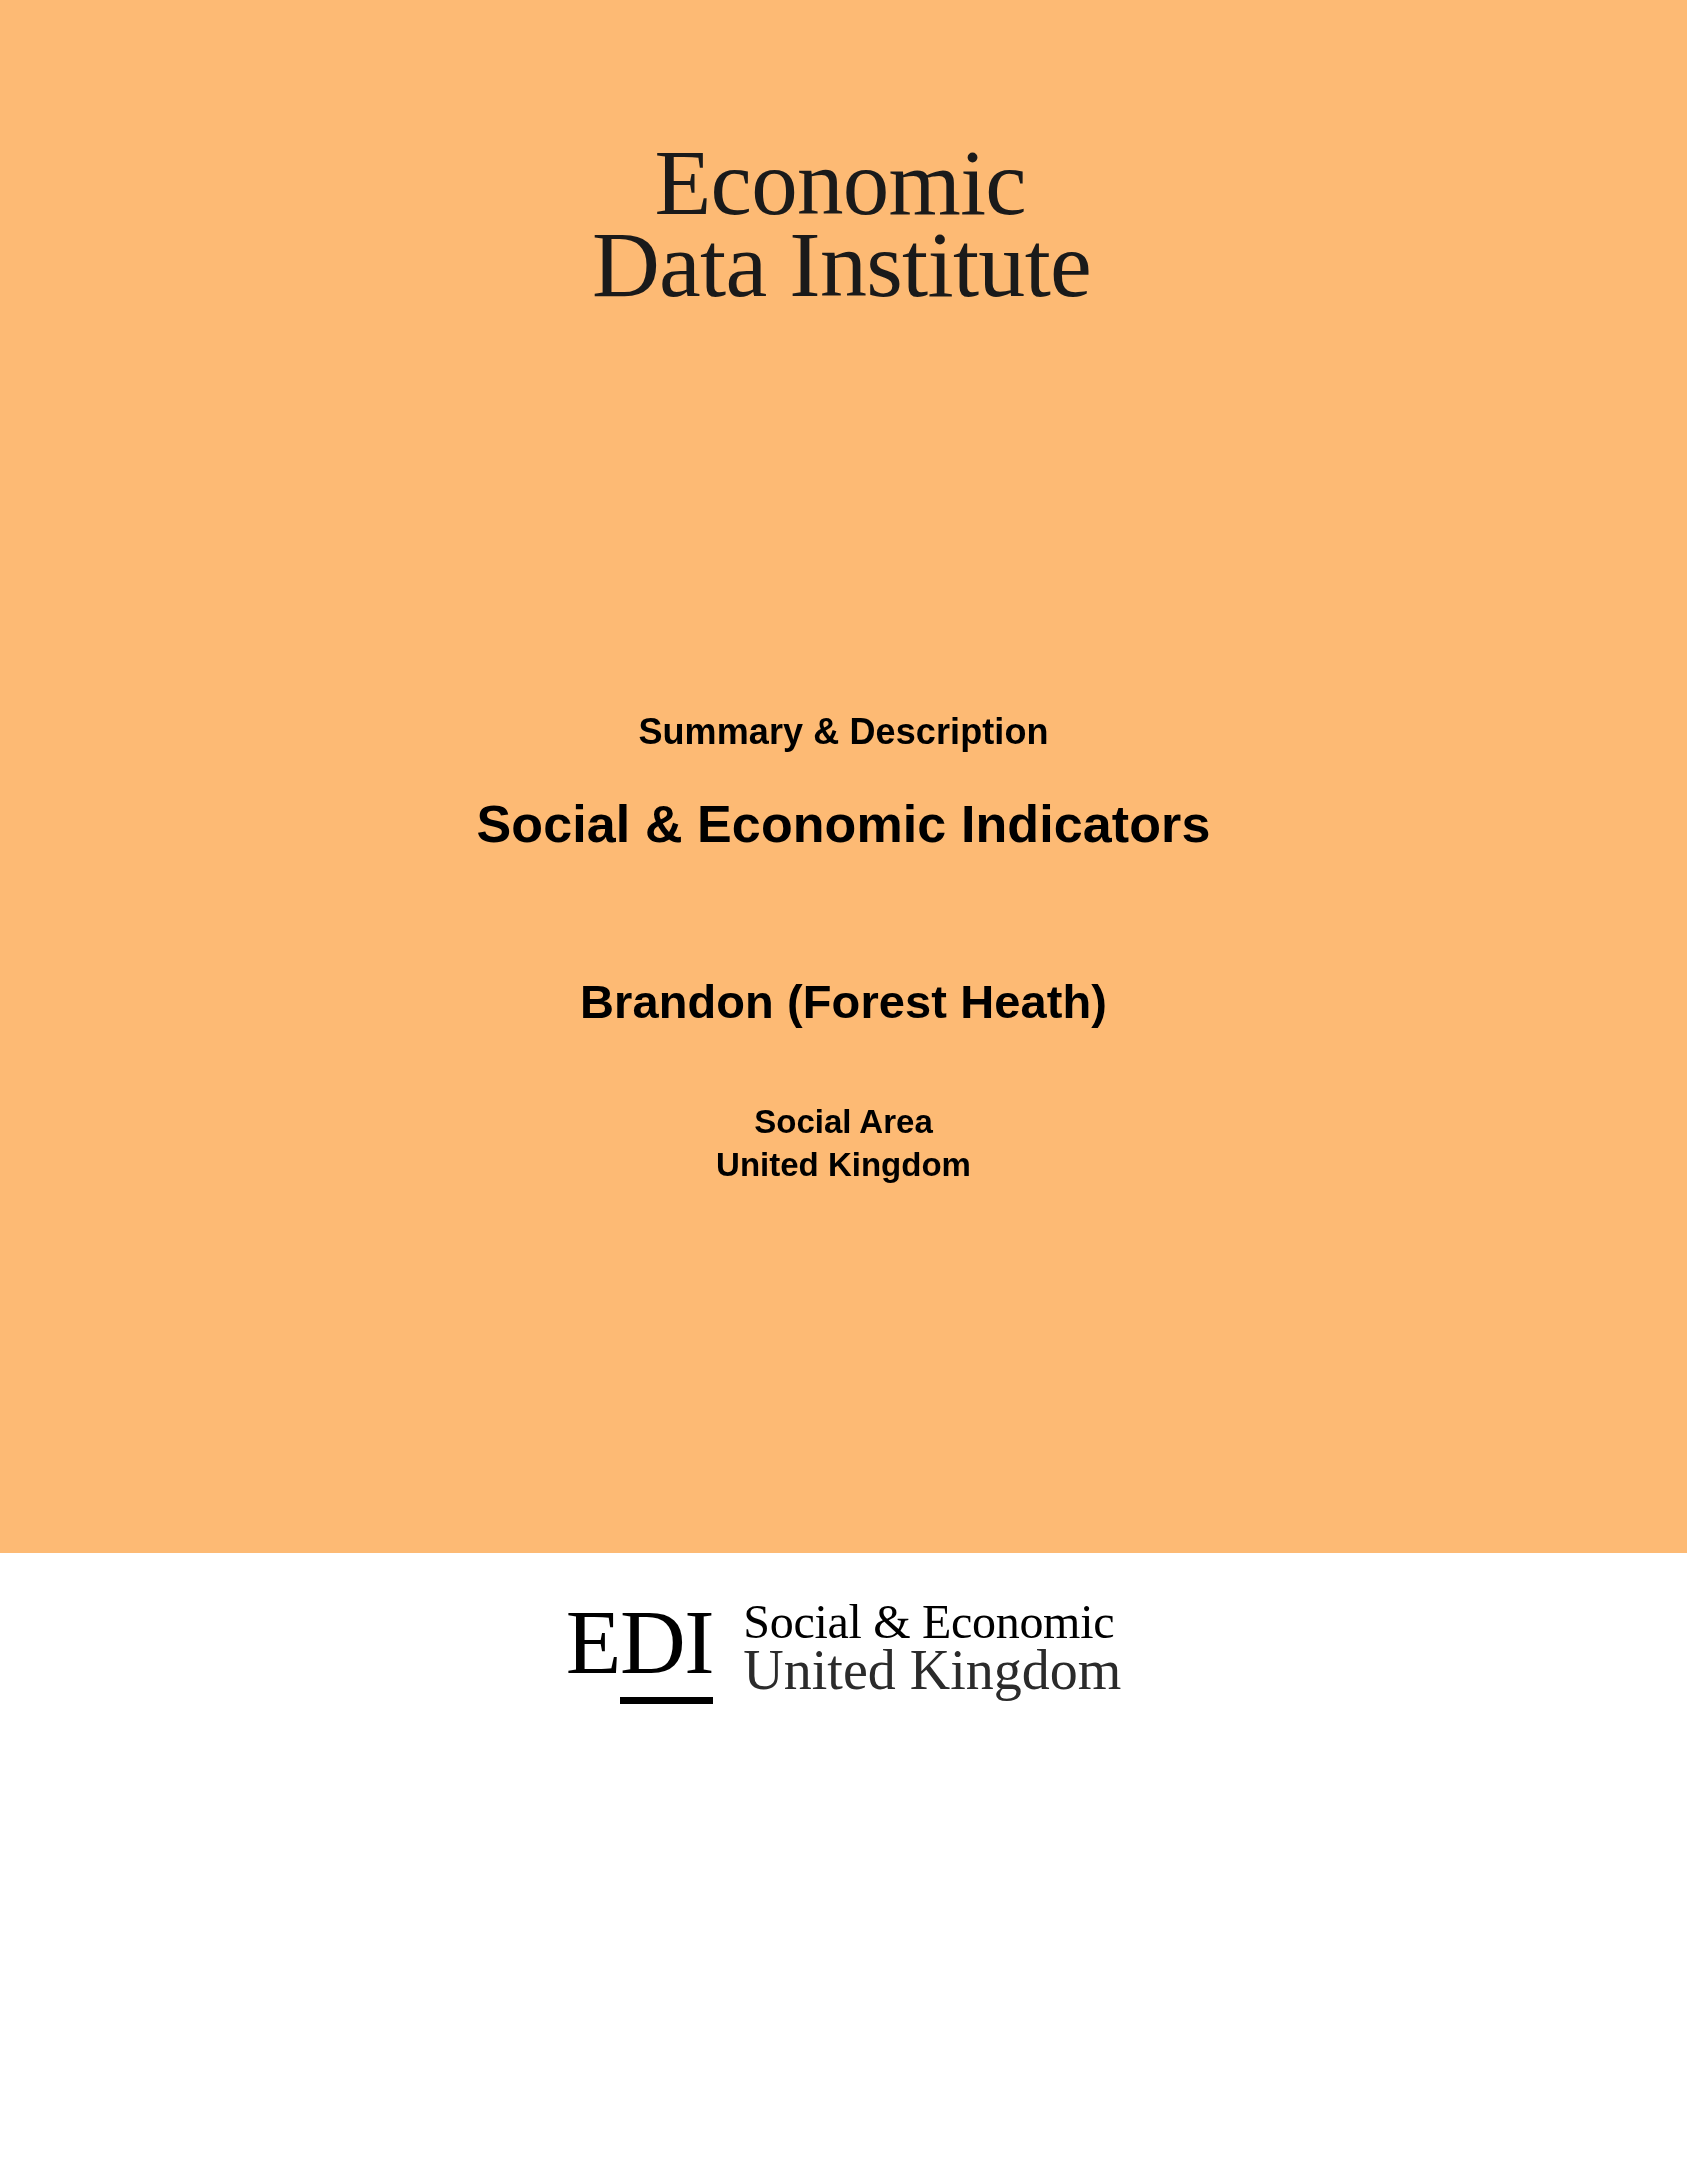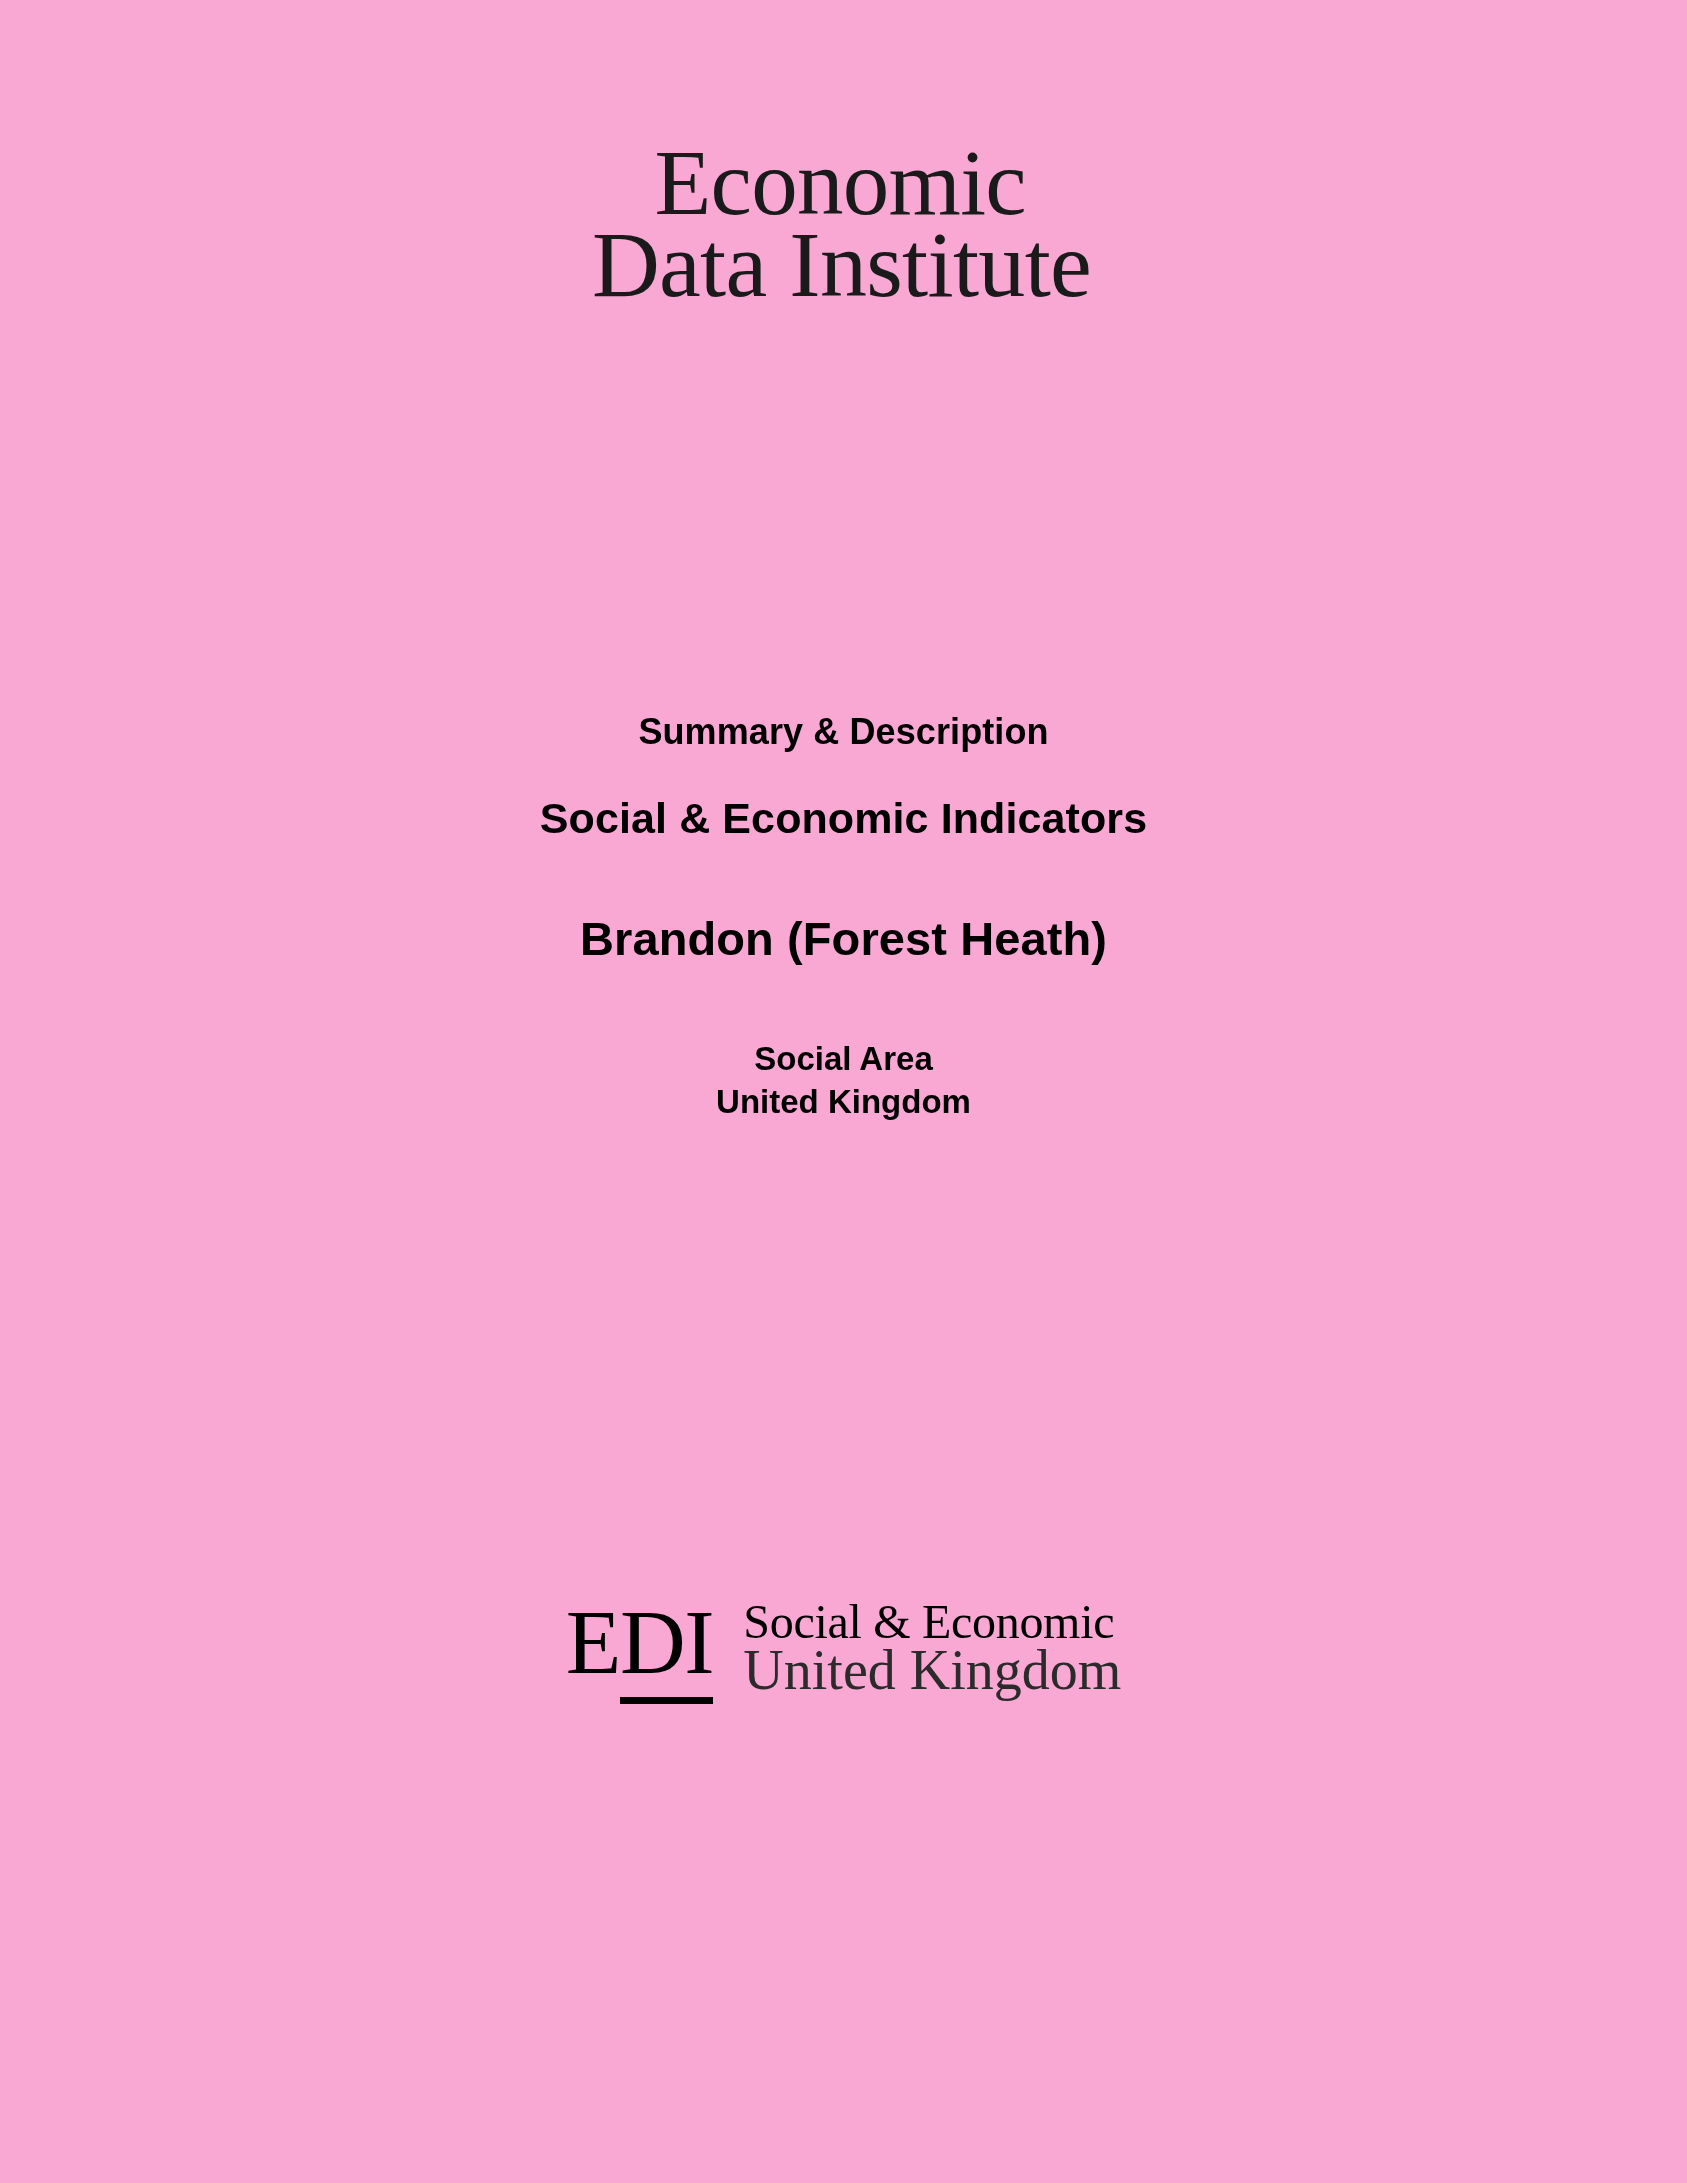--- a/index.html
+++ b/index.html
@@ -12,22 +12,22 @@
     height: 2183px;
     font-family: "Liberation Sans", sans-serif;
     color: #000000;
     position: relative;
     overflow: hidden;
   }
 
   .page {
     position: relative;
     width: 1687px;
-    height: 2183px;
-    background: #f9a8d4;
+    height: 1553px;
+    background: #fdba74;
   }
 
   
   .masthead {
     position: absolute;
     top: 136px;
     left: 0;
     width: 1687px;
     text-align: center;
     font-family: "Liberation Serif", serif;
@@ -56,24 +56,24 @@
     width: 1687px;
     text-align: center;
   }
   .title-block .t-summary {
     font-size: 36px;
     font-weight: bold;
     letter-spacing: 0.1px;
     margin: 0 0 41px 0;
   }
   .title-block .t-indicators {
-    font-size: 43px;
+    font-size: 52px;
     font-weight: bold;
     letter-spacing: 0.1px;
-    margin: 0 0 68px 0;
+    margin: 0 0 120px 0;
   }
   .title-block .t-area {
     font-size: 47px;
     font-weight: bold;
     letter-spacing: 0.1px;
     margin: 0 0 74px 0;
   }
   .title-block .t-sub1 {
     font-size: 33px;
     font-weight: bold;

